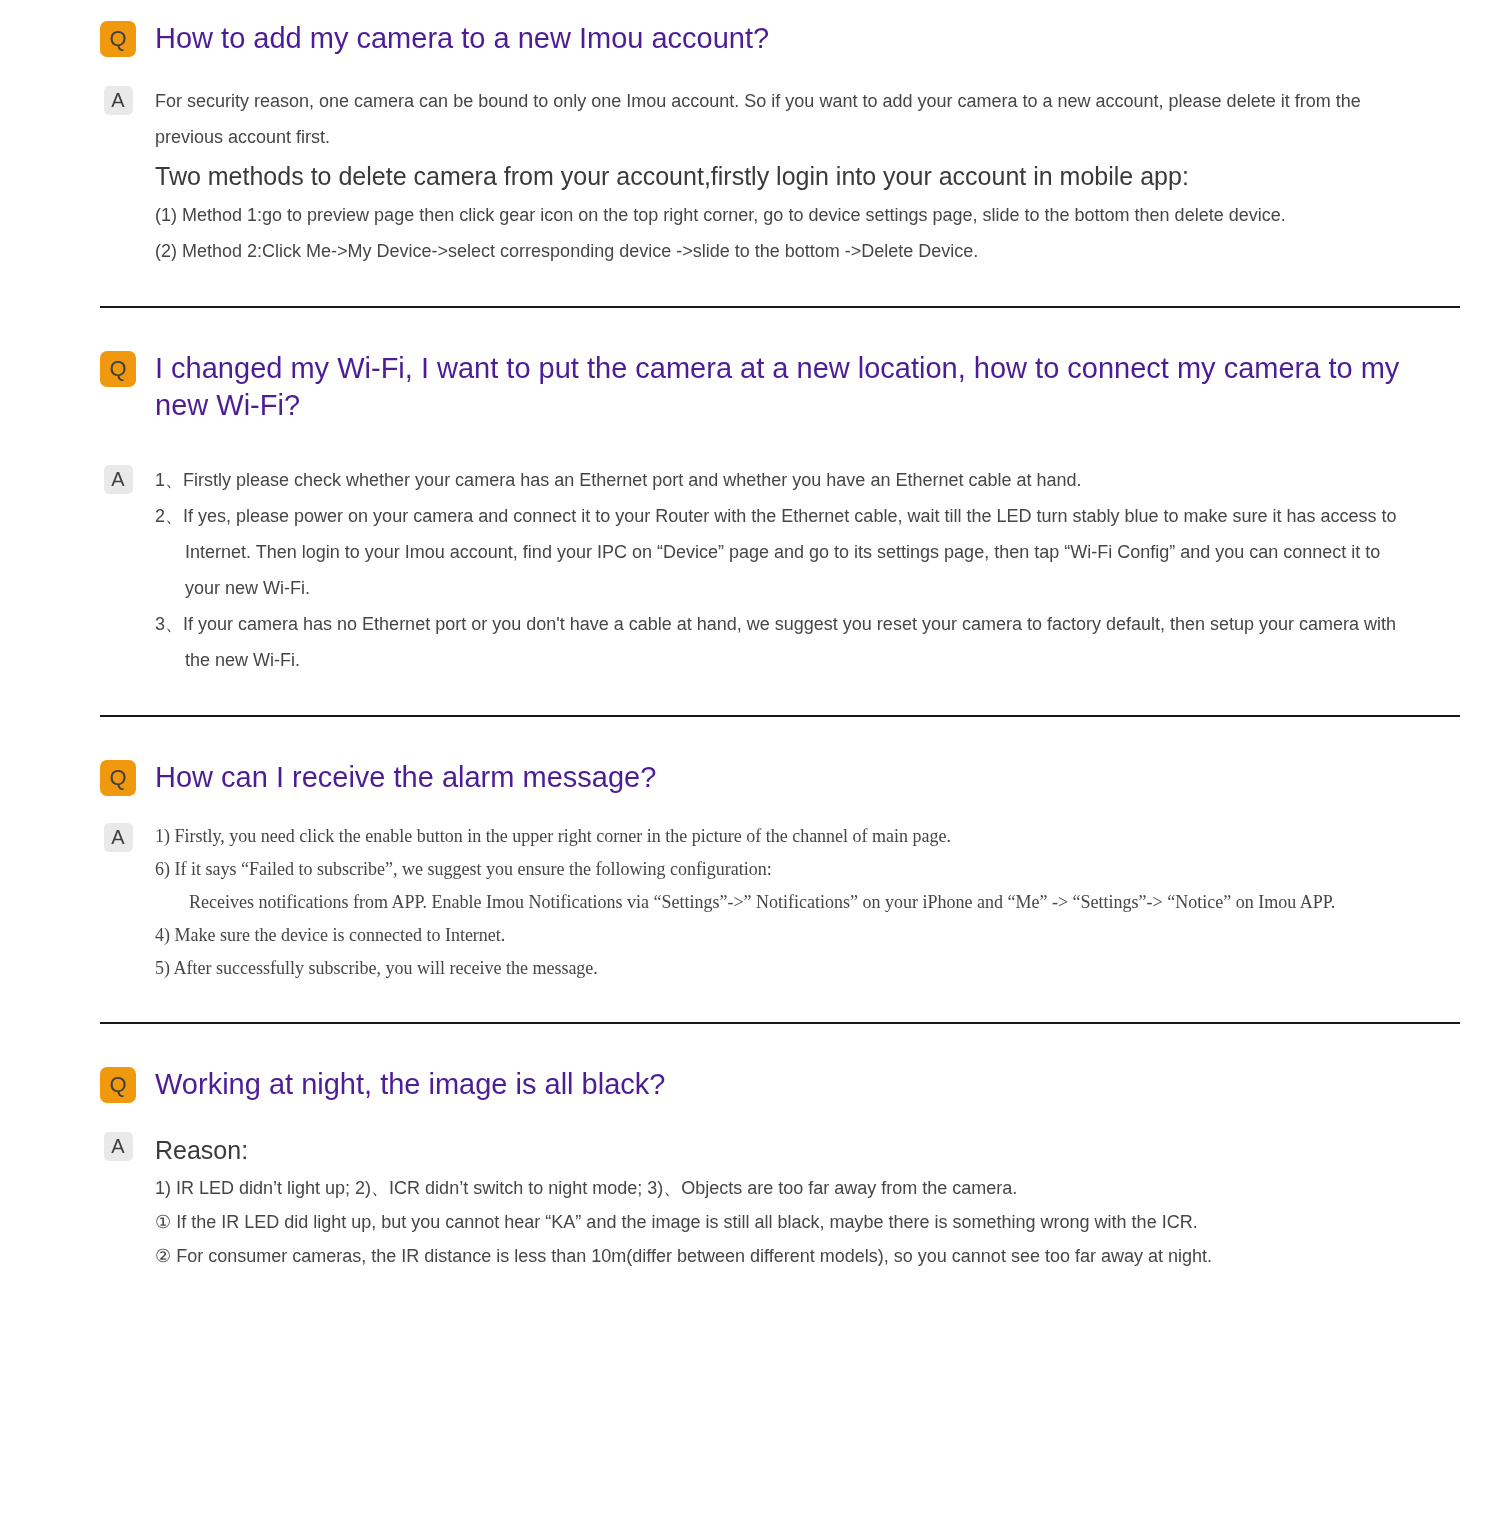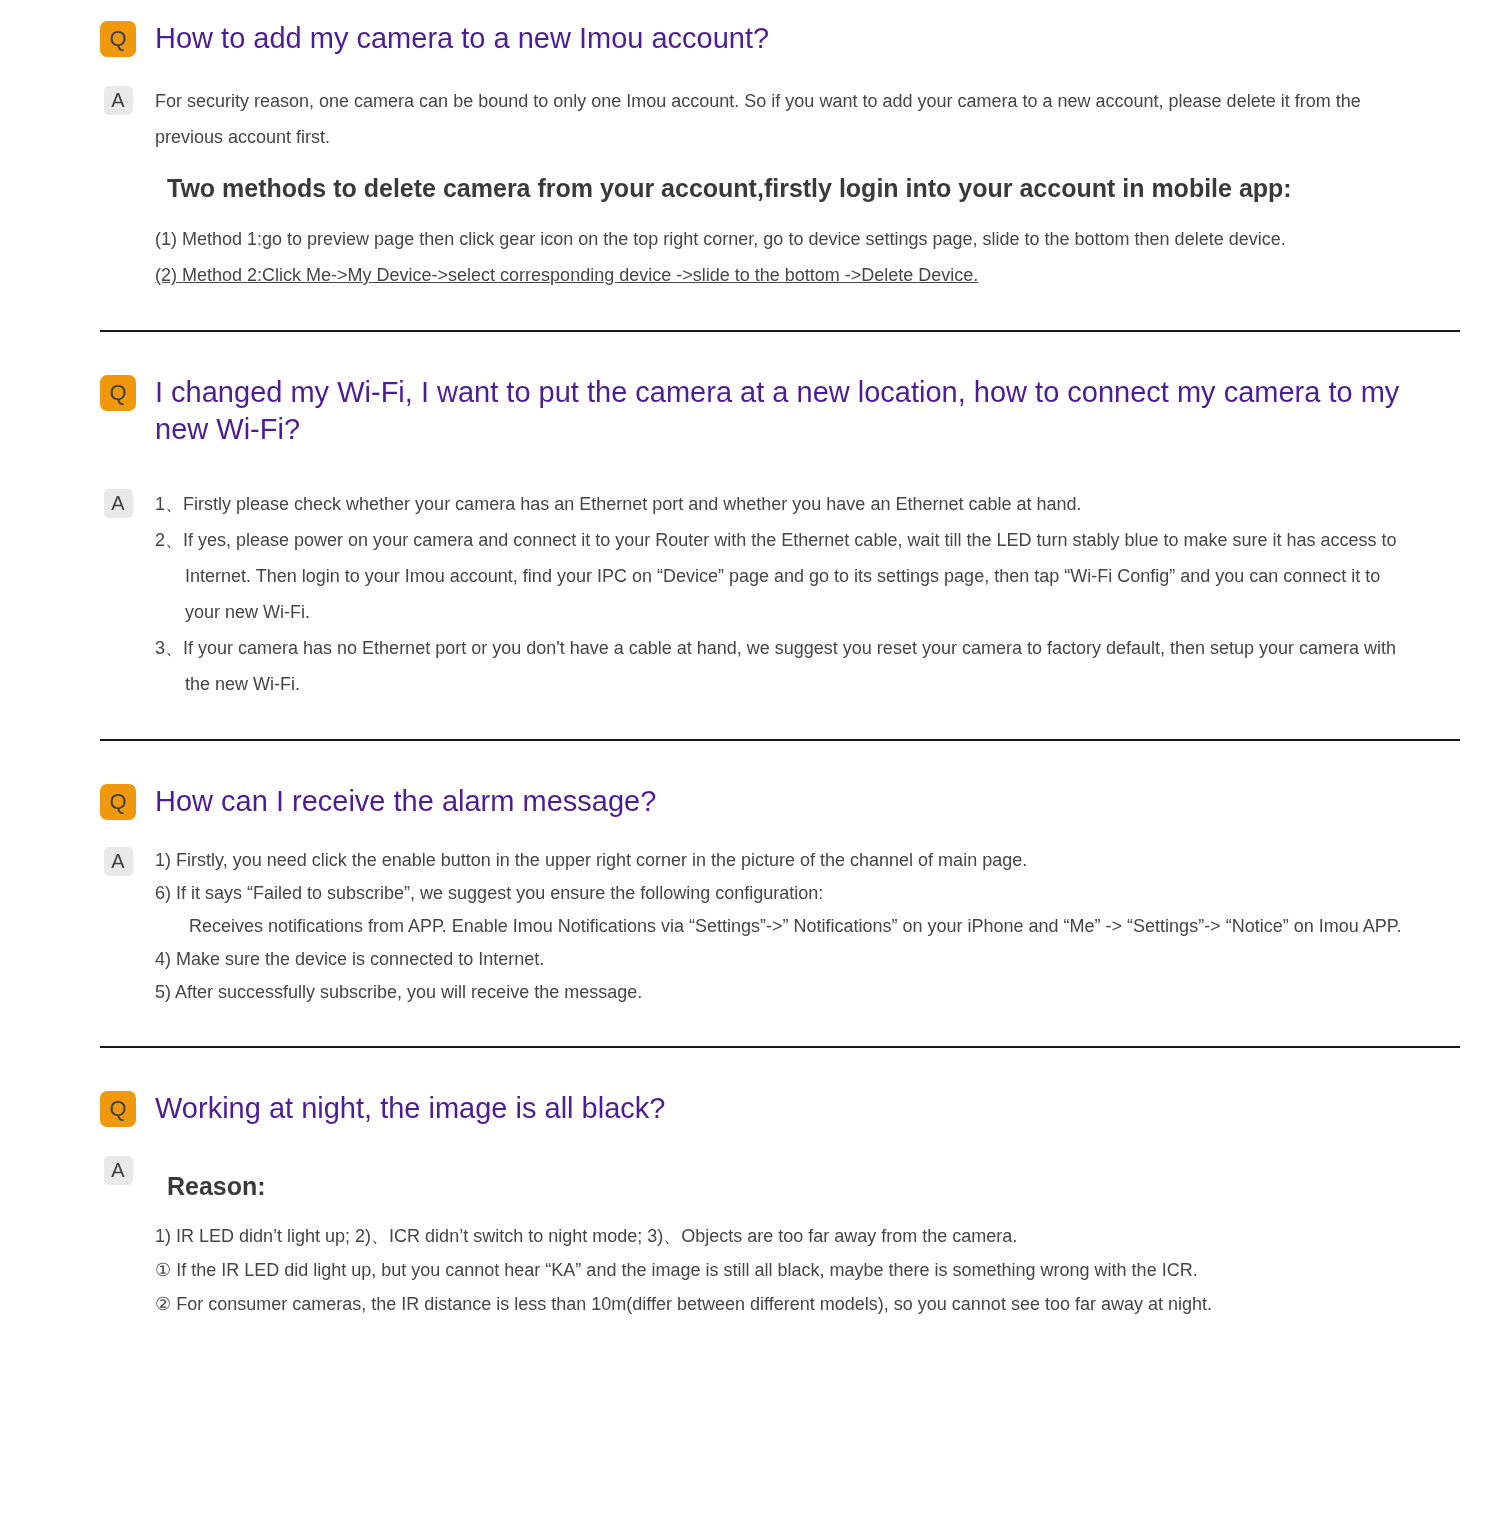--- a/index.html
+++ b/index.html
@@ -35,28 +35,28 @@
     color:#4c1d95; margin:0; max-width:1250px;
   }
 
   .a-row { display:flex; align-items:flex-start; gap:19px; margin-top:26px; }
   .a-content { max-width:1250px; }
 
   .a-content p.line {
     font-size:18px; line-height:36px; margin:0; color:#464646;
   }
   .a-content p.subhead {
-    font-size:25px; line-height:42px; font-weight:700;
-    color:#3a3a3a; margin:12px;
+    font-size:25px; line-height:42px; font-weight:400;
+    color:#3a3a3a; margin:0;
   }
 
   
   .s1 .a-row { margin-top:38px; }
   .s2 .a-row { margin-top:24px; }
-  .s2 .a-content p.line { line-height:33px; }
+  .s2 .a-content p.line { line-height:33px;font-family:Liberation Serif, serif; }
   .s3 .a-content p.line { line-height:34px; }
 
   hr.divider {
     border:none; border-top:2px solid var(--divider,#181818);
     margin:37px 0 0 0; width:100%;
   }
   hr.divider + .faq-section { margin-top:42px; }
 </style>
 </head>
 <body style="color: rgb(70, 70, 70);">
@@ -69,21 +69,21 @@
       <h2 class="q-text">How to add my camera to a new Imou account?</h2>
     </div>
     <div class="a-row">
       <span class="badge-col">
         <span class="badge-a">A</span>
       </span>
       <div class="a-content">
             <p class="line">For security reason, one camera can be bound to only one Imou account. So if you want to add your camera to a new account, please delete it from the previous account first.</p>
             <p class="subhead">Two methods to delete camera from your account,firstly login into your account in mobile app:</p>
             <p class="line" style="padding-left: 30px; text-indent: -30px;">(1) Method 1:go to preview page then click gear icon on the top right corner, go to device settings page, slide to the bottom then delete device.</p>
-            <p class="line" style="padding-left: 30px; text-indent: -30px; text-decoration: underline;">(2) Method 2:Click Me-&gt;My Device-&gt;select corresponding device -&gt;slide to the bottom -&gt;Delete Device.</p>
+            <p class="line" style="padding-left: 30px; text-indent: -30px;">(2) Method 2:Click Me-&gt;My Device-&gt;select corresponding device -&gt;slide to the bottom -&gt;Delete Device.</p>
           </div>
     </div>
   </section>
 <hr class="divider">
   <section class="faq-section s1">
     <div class="q-row">
       <span class="badge-q">Q</span>
       <h2 class="q-text">I changed my Wi-Fi, I want to put the camera at a new location, how to connect my camera to my new Wi-Fi?</h2>
     </div>
     <div class="a-row">

